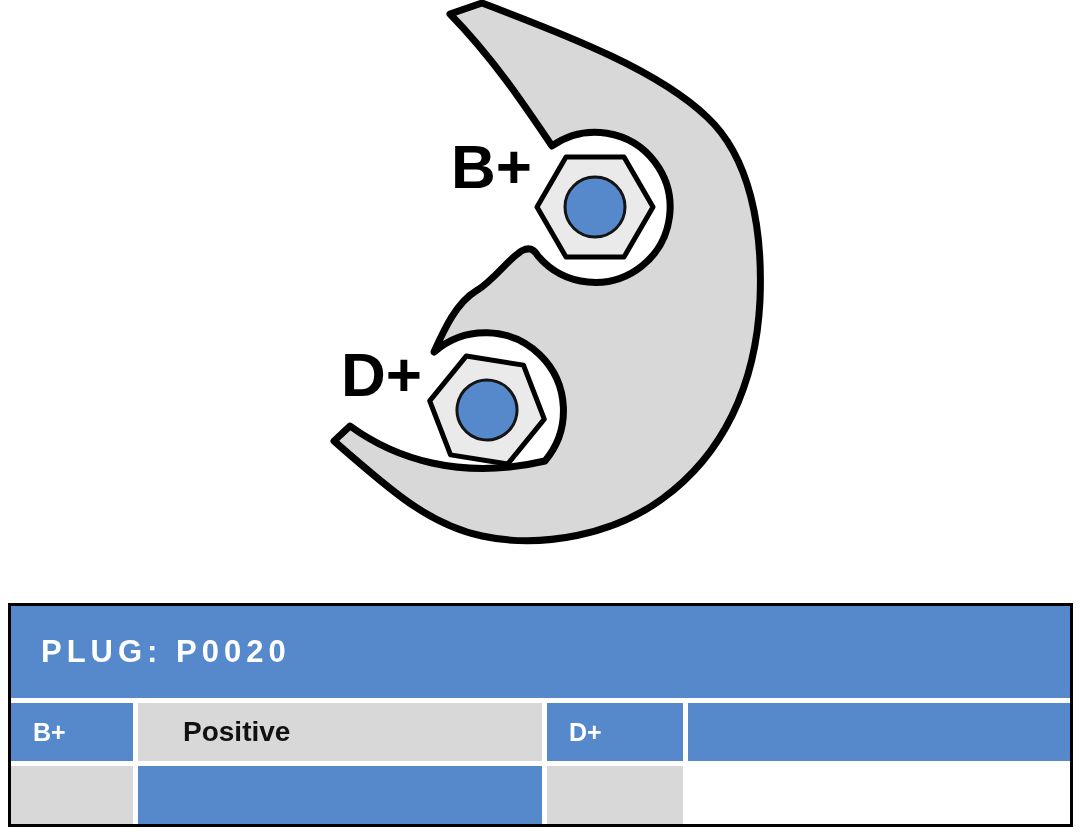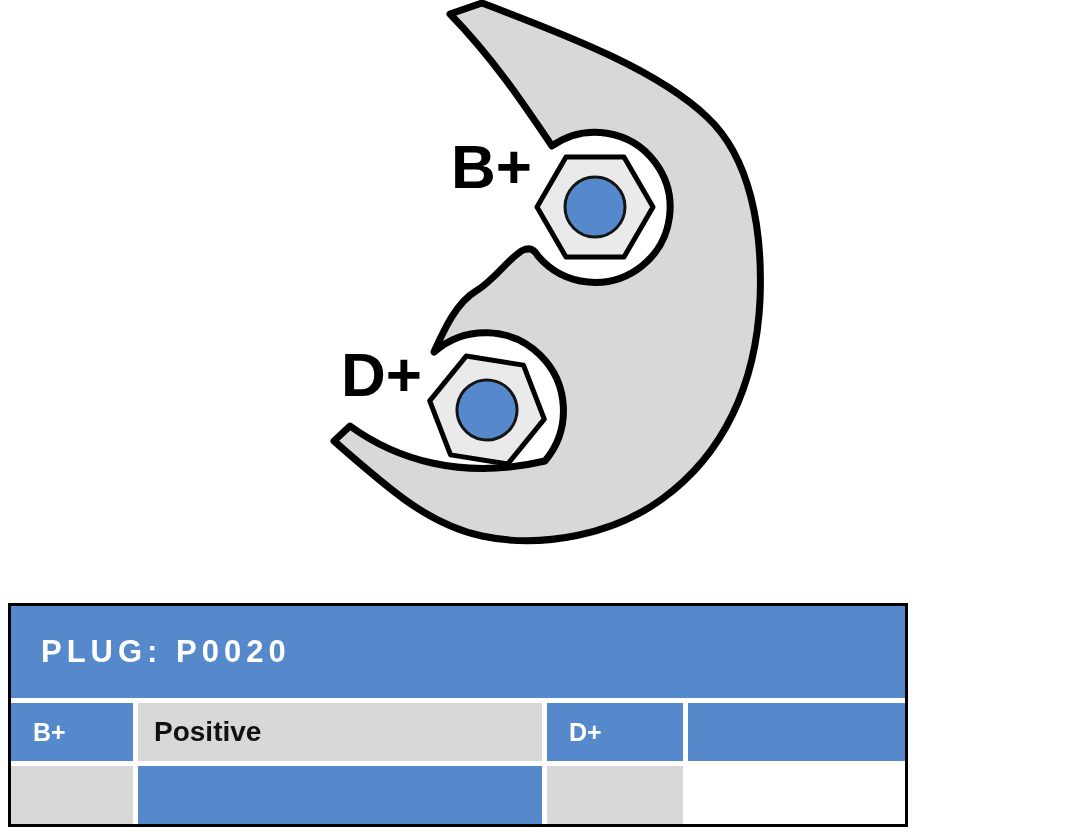--- a/index.html
+++ b/index.html
@@ -18,21 +18,21 @@
   .stud{fill:#5589cb;stroke:#141414;stroke-width:3;}
   .term-label{
     font-family:"Liberation Sans","DejaVu Sans",sans-serif;
     font-weight:700;font-size:62px;fill:#000;
   }
 
   
   .plug-table{
     box-sizing:border-box;
     margin:18px 8px 0 8px;
-    width:900px;
+    width:1065px;
     border:3px solid #000;
     background:#ffffff;
     display:grid;
     grid-template-columns:122px 404px 136px 1fr;
     grid-template-rows:92px 58px 58px;
     gap:5px;
   }
   .t-header{
     grid-column:1 / -1;
     background:#5589cb;
@@ -43,21 +43,21 @@
     font-size:31px;
     letter-spacing:5px;
   }
   .cell{display:flex;align-items:center;box-sizing:border-box;}
   .cell.blue{
     background:#5589cb;color:#ffffff;
     font-weight:700;font-size:25px;padding-left:22px;
   }
   .cell.gray{
     background:#d8d8d8;color:#111111;
-    font-weight:600;font-size:28px;padding-left:16px;
+    font-weight:600;font-size:28px;padding-left:45px;
   }
 </style>
 </head>
 <body>
 
 <div class="page">
 
   <div class="diagram-wrap">
     <svg width="1081" height="585" viewBox="0 0 1081 585">
 

